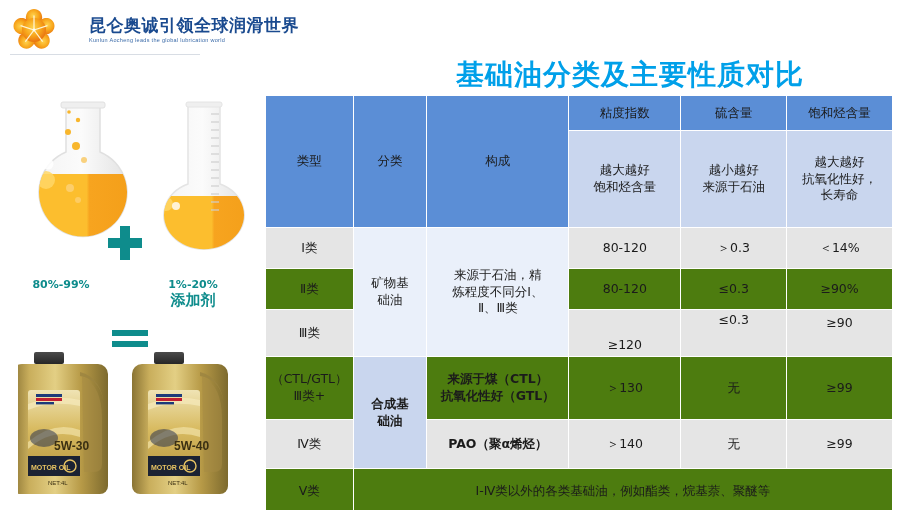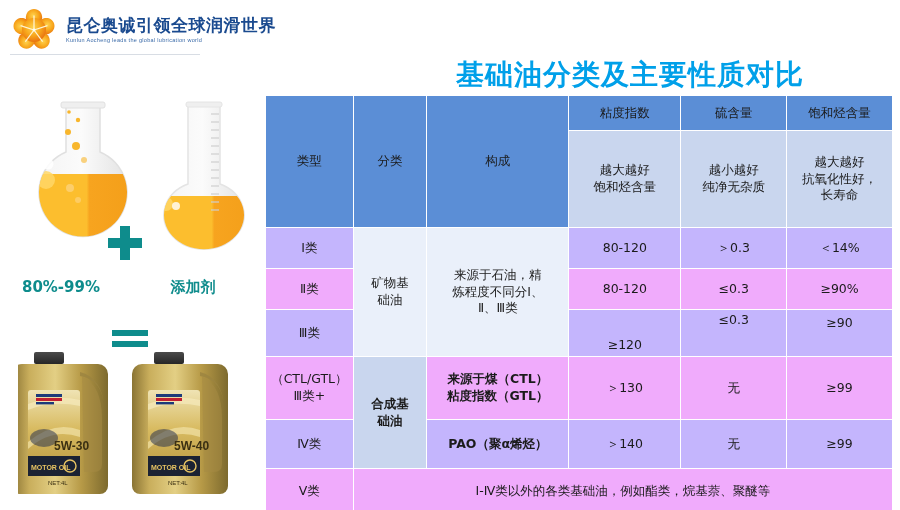--- a/index.html
+++ b/index.html
@@ -7,21 +7,21 @@
     width:900px;height:510px;
     background:#ffffff;
     font-family:"Liberation Sans","DejaVu Sans",sans-serif;
     overflow:hidden;position:relative;
   }
   #stage{position:relative;width:900px;height:510px;}
 
   
   .logo-wrap{position:absolute;left:10px;top:6px;display:flex;align-items:center;gap:8px;}
   .logo-mark{width:48px;height:48px;position:relative;flex:0 0 auto;}
-  .logo-text{display:flex;flex-direction:column;justify-content:center;}
+  .logo-text{display:flex;flex-direction:column;justify-content:center;margin-left:23px;}
   .logo-cn{font-size:17px;font-weight:bold;color:#1a4a8f;letter-spacing:.5px;line-height:1.05;
            font-family:"DejaVu Sans","Liberation Sans",sans-serif;}
   .logo-en{font-size:5.5px;color:#3a6aa8;letter-spacing:.3px;margin-top:3px;
            font-family:"Liberation Sans",sans-serif;}
   .logo-rule{position:absolute;left:10px;top:54px;width:190px;height:1px;background:#d8dde4;}
 
   
   .title{
     position:absolute;left:420px;top:56px;width:420px;text-align:center;
     font-size:28px;font-weight:bold;color:#00a0e9;letter-spacing:1px;
@@ -32,21 +32,21 @@
   .illus{position:absolute;left:0;top:88px;width:262px;height:422px;}
   .flasks{position:absolute;left:8px;top:0;width:246px;height:190px;}
   .plus{position:absolute;left:108px;top:138px;width:34px;height:34px;}
   .plus:before,.plus:after{content:"";position:absolute;background:#0e8c8c;}
   .plus:before{left:12px;top:0;width:10px;height:34px;}
   .plus:after{left:0;top:12px;width:34px;height:10px;}
 
   .pct-row{position:absolute;left:0;top:190px;width:262px;height:62px;}
   .pct{position:absolute;text-align:center;color:#0e8c8c;font-weight:bold;line-height:1.22;
        font-family:"DejaVu Sans","Liberation Sans",sans-serif;}
-  .pct .n{font-size:15px;display:block;}
+  .pct .n{font-size:11px;display:block;}
   .pct .l{font-size:15px;display:block;}
   .pct-left{left:6px;top:0;width:110px;}
   .pct-right{left:138px;top:0;width:110px;}
 
   .equals{position:absolute;left:112px;top:242px;width:36px;height:20px;}
   .equals span{position:absolute;left:0;width:36px;height:6px;background:#0e8c8c;display:block;}
   .equals span.e1{top:0;}
   .equals span.e2{top:11px;}
 
   .bottles{position:absolute;left:18px;top:258px;width:226px;height:164px;}
@@ -59,22 +59,22 @@
     table-layout:fixed;
   }
   .tbl td{
     text-align:center;vertical-align:middle;
     font-family:"DejaVu Sans","Liberation Sans",sans-serif;
     color:#1b1b1b;font-size:12.5px;line-height:1.35;
     padding:2px 2px;
   }
   .hd{background:#5b8ed6;color:#ffffff;font-size:14px;font-weight:normal;margin-top:12px;}
   .hd-sub{background:#c9d6ee;color:#1b1b1b;font-size:12.5px;}
-  .rA{background:#c4b5fd;}
-  .rB{background:#f0abfc;}
+  .rA{background:#e5e5e5;}
+  .rB{background:#4d7c0f;}
   .cA{background:#eaf0fa;}
   .cB{background:#c9d6ee;}
   .teal{color:#0e8c8c;font-weight:bold;}
   .big{font-size:13.5px;}
   .cell-lead{text-align:left;padding-left:6px;}
 </style>
 </head>
 <body>
 
 <div id="stage">
@@ -186,20 +186,21 @@
       </svg>
     </div>
 
     <div class="plus"></div>
 
     <div class="pct-row">
       <div class="pct pct-left">
         <span class="n">80%-99%</span>
       </div>
       <div class="pct pct-right">
+        <span class="n">1%-20%</span>
         <span class="l">添加剂</span>
       </div>
     </div>
 
     <div class="equals">
       <span class="e1"></span>
         <span class="e2"></span>
     </div>
 
     <div class="bottles">
@@ -288,21 +289,21 @@
         <td class="hd">饱和烃含量</td>
       </tr>
 
       <tr>
         <td class="hd-sub" style="height:92px">
           <div>越大越好</div>
           <div>饱和烃含量</div>
         </td>
         <td class="hd-sub">
           <div>越小越好</div>
-          <div>纯净无杂质</div>
+          <div>来源于石油</div>
         </td>
         <td class="hd-sub">
           <div>越大越好</div>
           <div>抗氧化性好，</div>
           <div>长寿命</div>
         </td>
       </tr>
 
       <tr>
         <td class="rA" style="height:36px">Ⅰ类</td>
@@ -338,21 +339,21 @@
         <td class="rB" style="height:58px">
           <div>（CTL/GTL）</div>
           <div>Ⅲ类+</div>
         </td>
         <td class="cB teal" rowspan="2">
           <div>合成基</div>
           <div>础油</div>
         </td>
         <td class="rB teal cell-lead">
           <div>来源于煤（CTL）</div>
-          <div>粘度指数（GTL）</div>
+          <div>抗氧化性好（GTL）</div>
         </td>
         <td class="rB big">＞130</td>
         <td class="rB big">无</td>
         <td class="rB big">≥99</td>
       </tr>
 
       <tr>
         <td class="rA" style="height:44px">Ⅳ类</td>
         <td class="rA teal cell-lead">PAO（聚α烯烃）</td>
         <td class="rA big">＞140</td>

